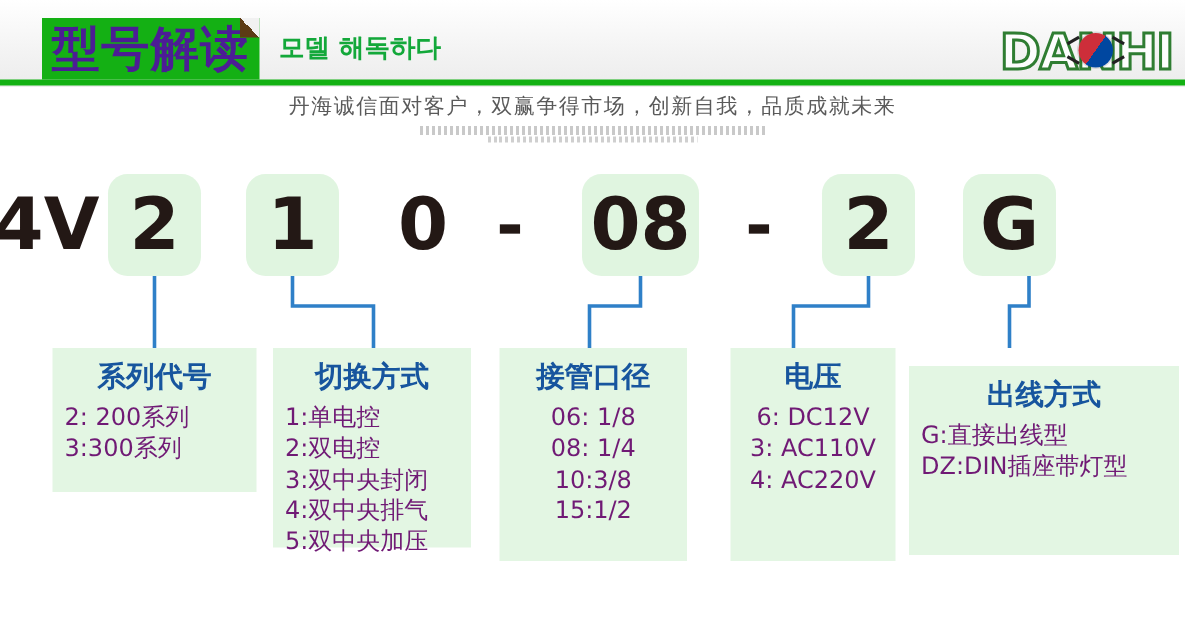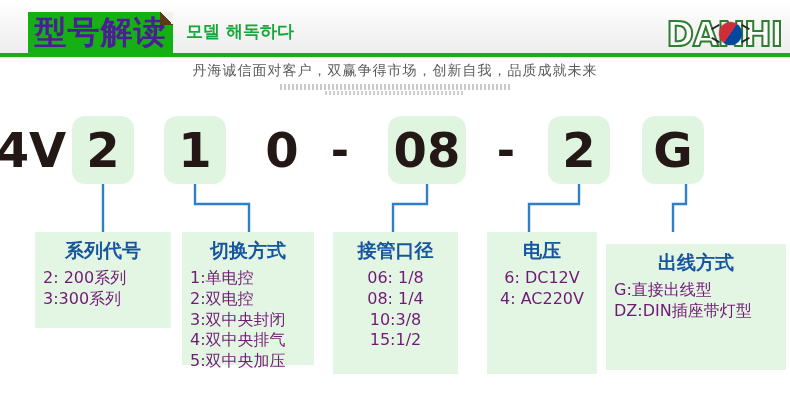--- a/index.html
+++ b/index.html
@@ -201,20 +201,21 @@
   <div class="desc-title">接管口径</div>
   <div class="desc-line">06: 1/8</div>
   <div class="desc-line">08: 1/4</div>
   <div class="desc-line">10:3/8</div>
   <div class="desc-line">15:1/2</div>
 </div>
 
 <div class="desc center" style="left:487px;top:232px;width:110px;height:142px;">
   <div class="desc-title">电压</div>
   <div class="desc-line">6: DC12V</div>
+  <div class="desc-line">3: AC110V</div>
   <div class="desc-line">4: AC220V</div>
 </div>
 
 <div class="desc" style="left:606px;top:244px;width:180px;height:126px;">
   <div class="desc-title">出线方式</div>
   <div class="desc-line">G:直接出线型</div>
   <div class="desc-line">DZ:DIN插座带灯型</div>
 </div>
 
 </body></html>

